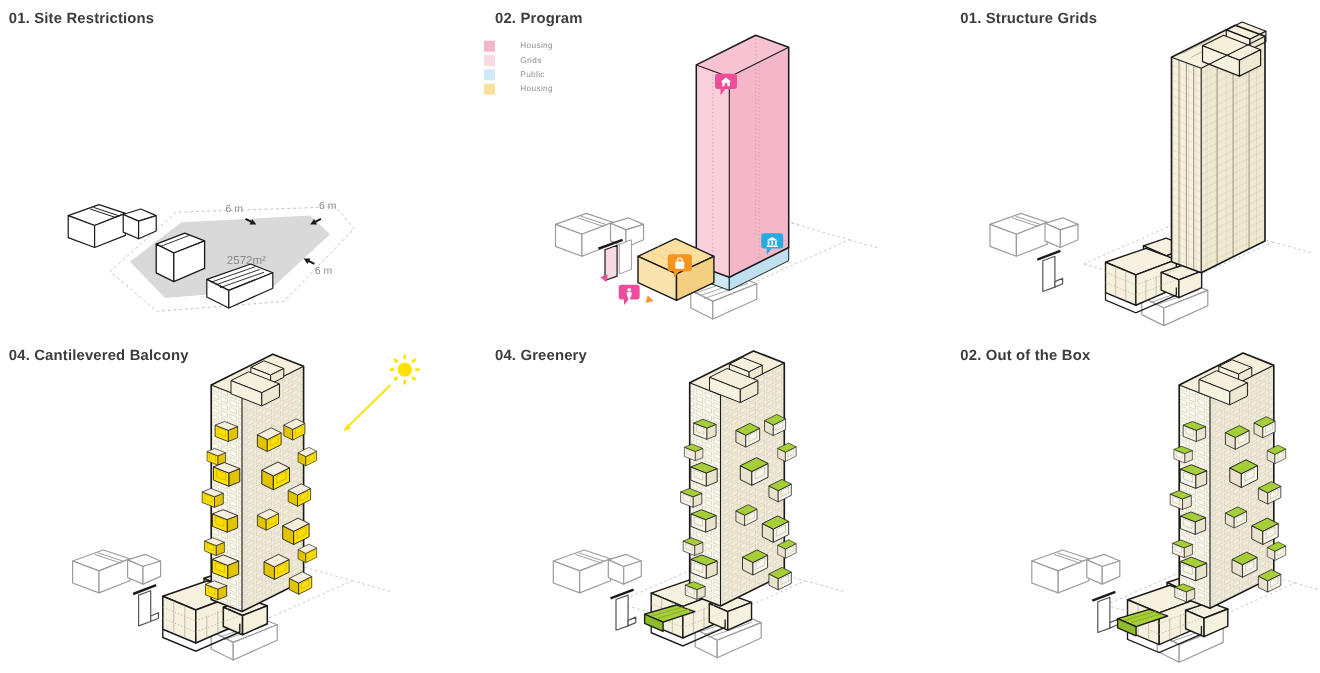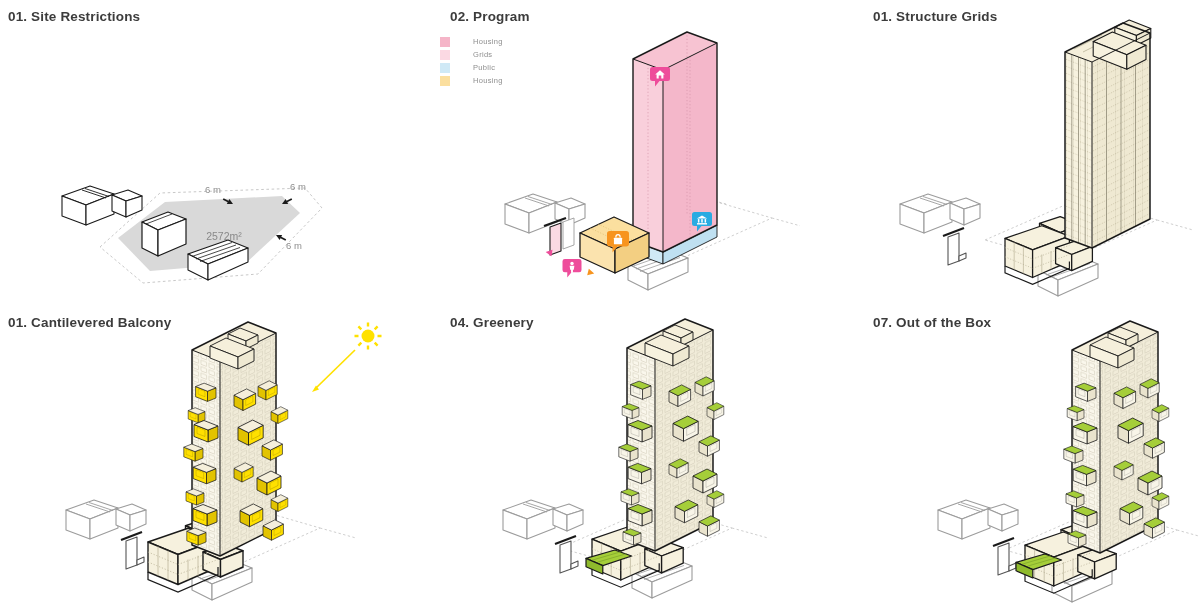--- a/index.html
+++ b/index.html
@@ -298,21 +298,21 @@
         <path d="M285.2,59.5 L285.2,245.5 M278.5,57 L278.5,243 M271.8,54.5 L271.8,240.5" stroke="#8f8a76" stroke-width="0.8" fill="none"></path>
         <path d="M306.5,54.8 L306.5,240.8 M321,47.5 L321,233.5 M335.5,40.2 L335.5,226.2" stroke="#8f8a76" stroke-width="0.8" fill="none"></path>
         <use href="#crown" transform="translate(310,44) scale(1.2)"></use>
         <path d="M265,238 L265,52 L323,23 L350,33 L350,219 L292,248 Z" fill="none" stroke="var(--ink,#1a1a1a)" stroke-width="1.5" stroke-linejoin="round"></path>
         <path d="M292,248 L292,62 M292,62 L265,52 M292,62 L350,33" fill="none" stroke="var(--ink,#1a1a1a)" stroke-width="1"></path>
       </g>
     </svg>
   </section>
 
   <section class="panel">
-    <h2 class="title t1">01. Cantilevered Balcony</h2>
+    <h2 class="title t1">04. Cantilevered Balcony</h2>
     <svg class="psvg" width="400" height="306" viewBox="0 0 400 306">
       <use href="#plot" transform="translate(148,200)"></use>
       <use href="#ctxL" transform="translate(66,188)"></use>
       <use href="#ctxG" transform="translate(126,226)"></use>
       <use href="#ctxB" transform="translate(192,254)"></use>
       <use href="#pod" transform="translate(148,216) scale(1.25)"></use>
 
       <g>
         <polygon points="220,250 220,55 192,44 192,239" fill="var(--facade-left,#faf7ec)"></polygon>
         <polygon points="220,250 220,55 192,44 192,239" fill="url(#fgL)"></polygon>
@@ -389,21 +389,21 @@
           <use href="#balR" class="bal balg" transform="translate(293,182)"></use>
           <use href="#balR" class="bal balg" transform="translate(307,198) scale(0.7)"></use>
           <use href="#balR" class="bal balg" transform="translate(275,212) scale(0.95)"></use>
           <use href="#balR" class="bal balg" transform="translate(299,226) scale(0.85)"></use>
         </g>
       </g>
     </svg>
   </section>
 
   <section class="panel">
-    <h2 class="title t3">07. Out of the Box</h2>
+    <h2 class="title t3">02. Out of the Box</h2>
     <svg class="psvg" width="400" height="306" viewBox="0 0 400 306">
       <use href="#plot" transform="translate(205,202)"></use>
       <use href="#ctxL" transform="translate(138,188)"></use>
       <use href="#ctxG" transform="translate(198,232)"></use>
       <use href="#ctxB" transform="translate(252,256)"></use>
       <use href="#pod" transform="translate(225,220) scale(1.2)"></use>
       <use href="#ramp" transform="translate(216,248) scale(1.2)"></use>
 
       <g>
         <polygon points="300,247 300,55 272,44 272,236" fill="var(--facade-left,#faf7ec)"></polygon>

